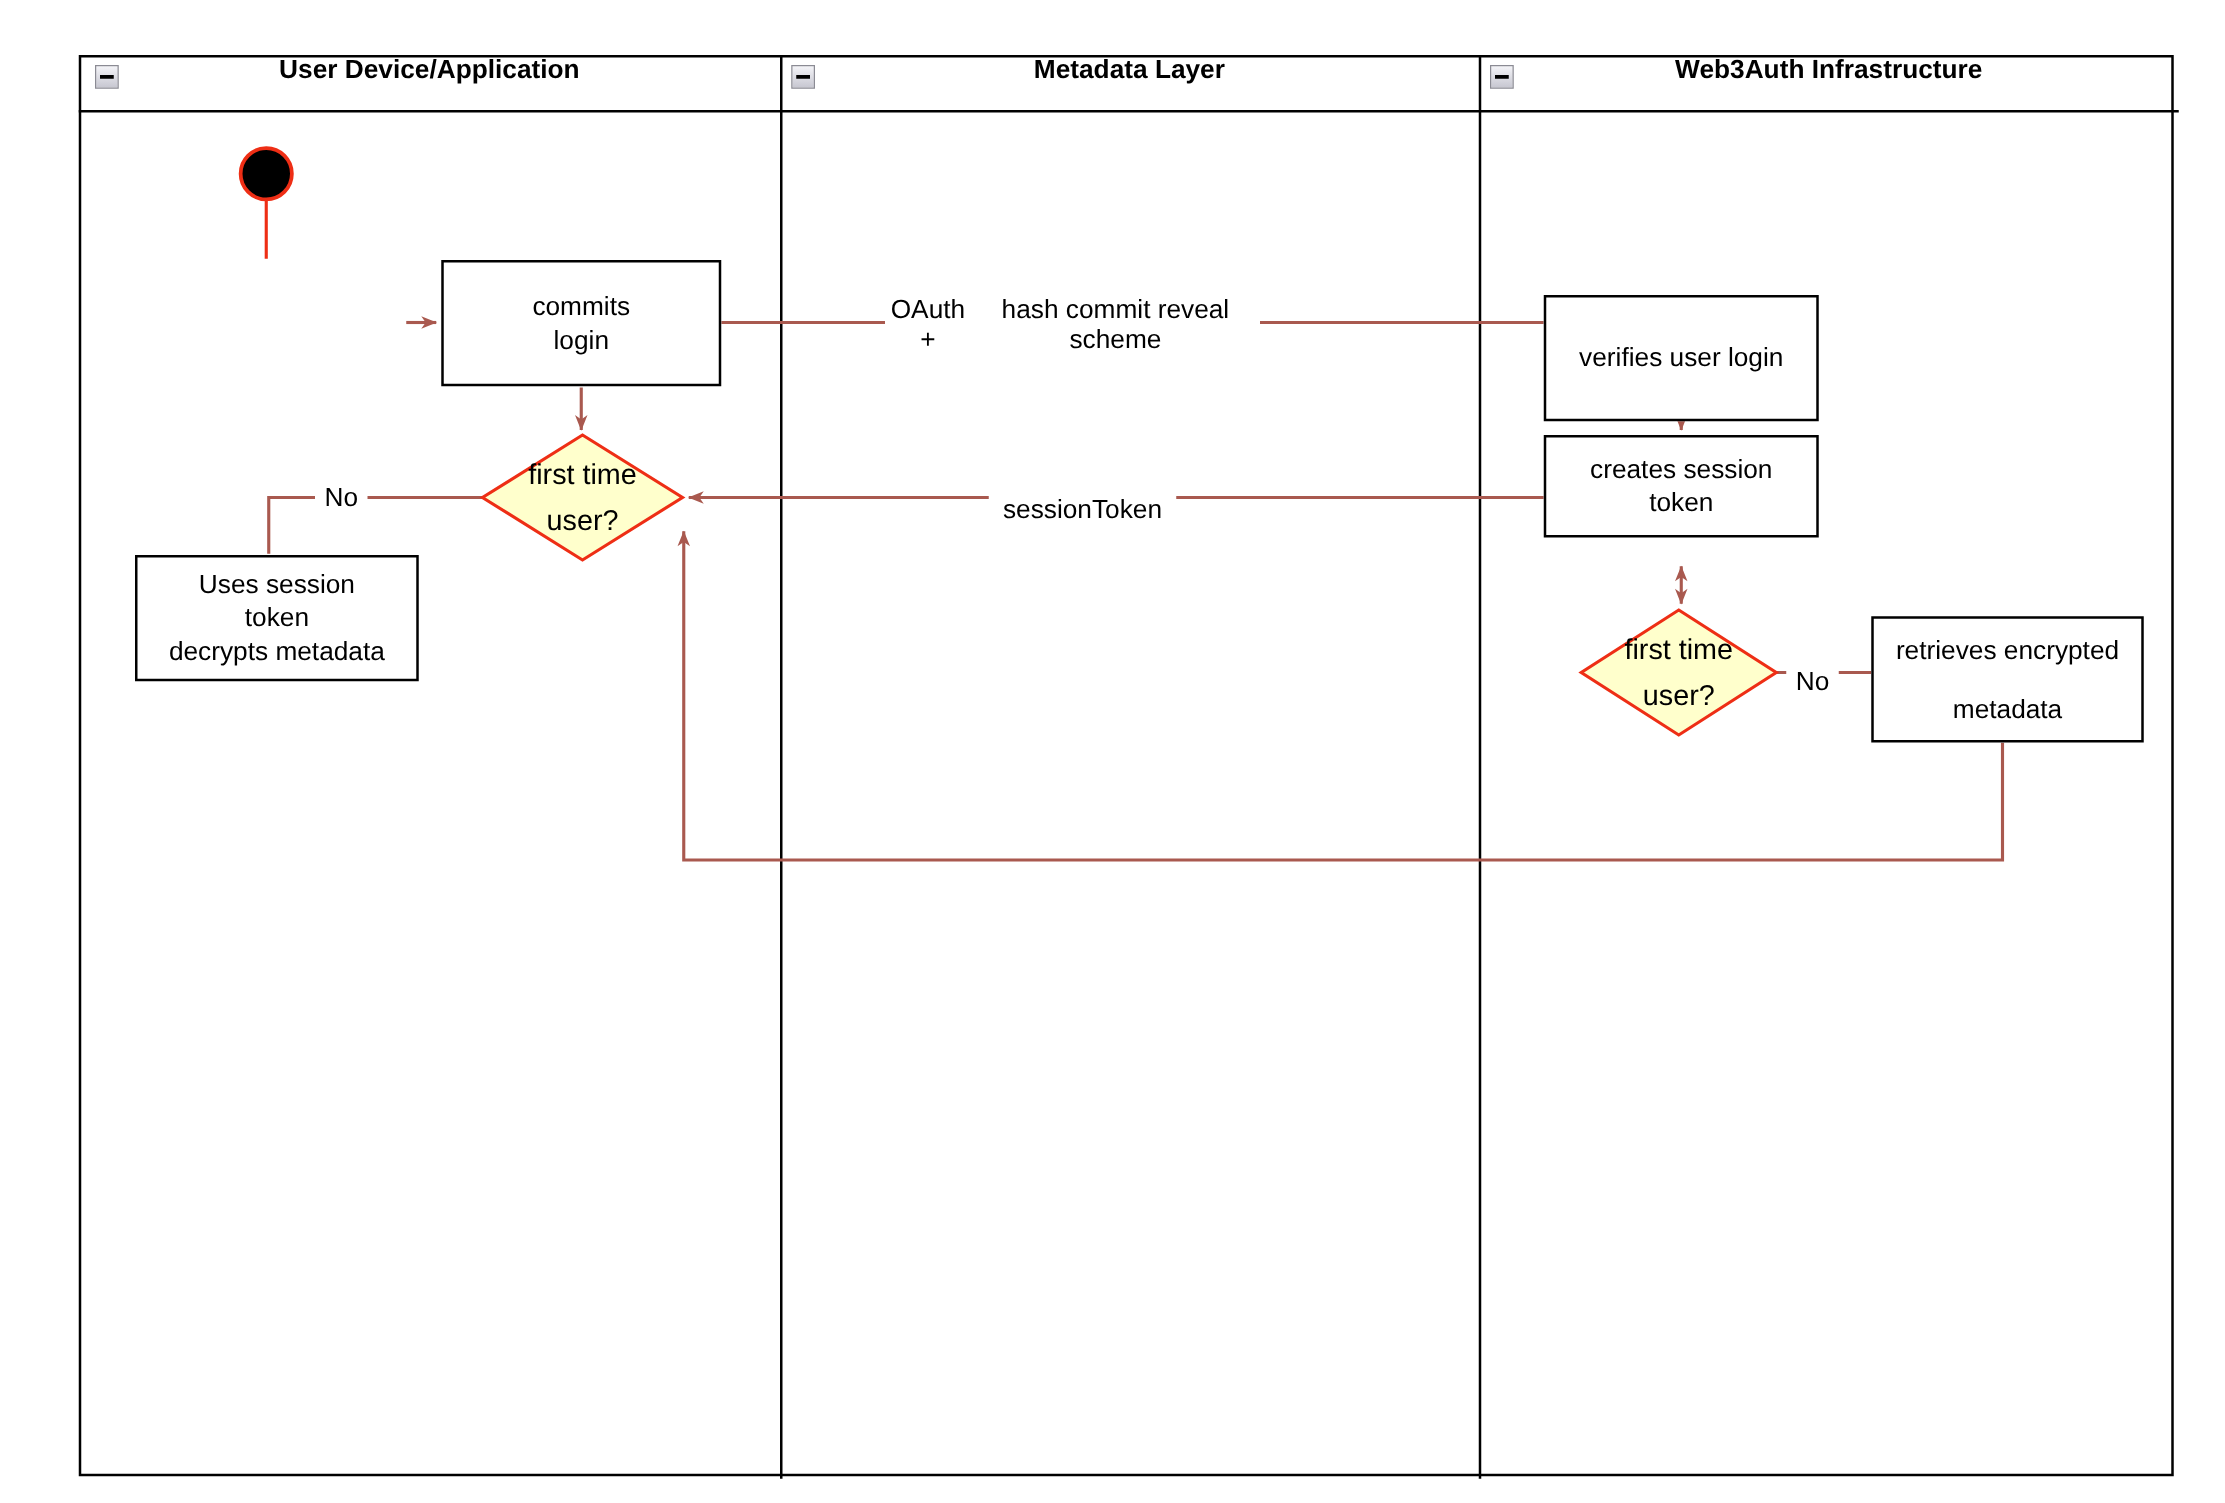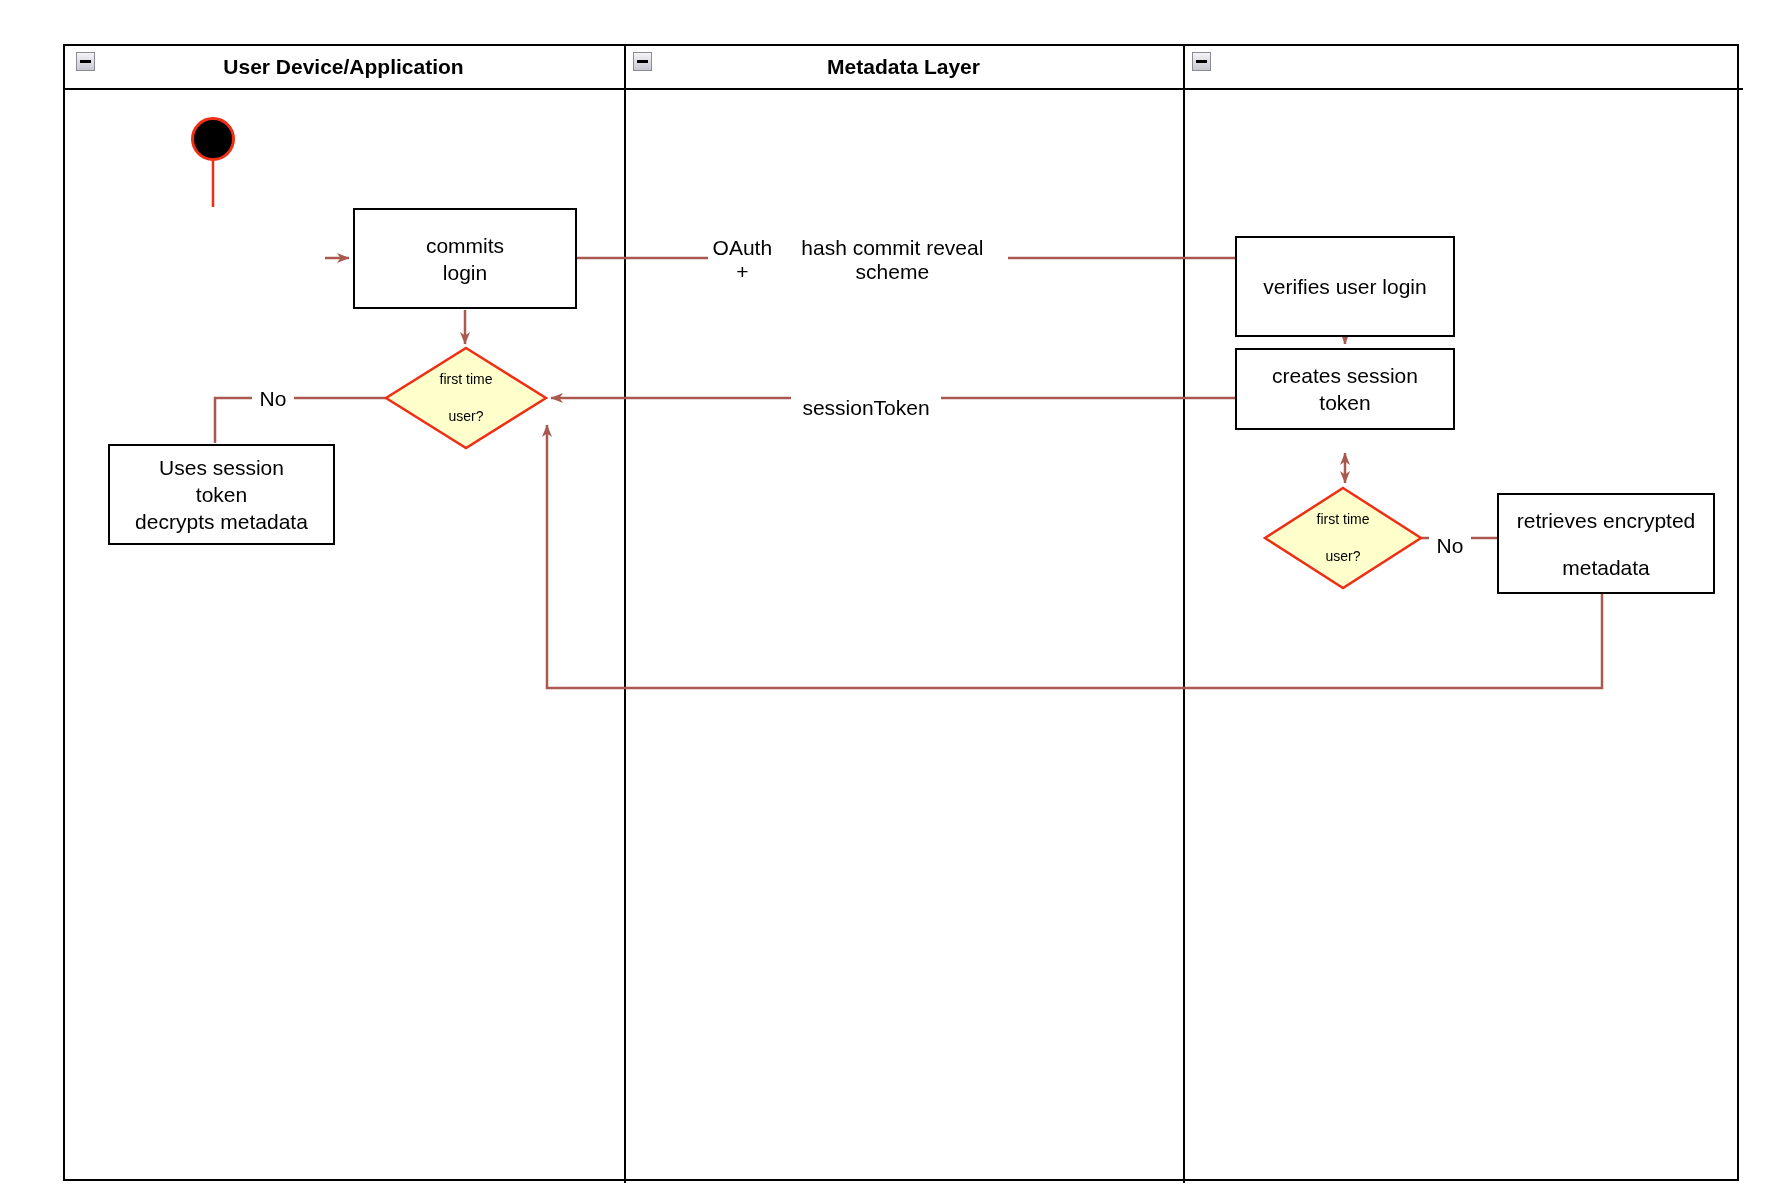--- a/index.html
+++ b/index.html
@@ -6,52 +6,55 @@
   .canvas{
     position:relative;width:1780px;height:1202px;background:#ffffff;
     font-family:"Liberation Sans", sans-serif;color:#000;overflow:hidden;
   }
   
   .frame{position:absolute;left:63px;top:44px;width:1676px;height:1137px;
          border:2px solid #000;box-sizing:border-box;z-index:1;background:#fff;}
   .vline{position:absolute;top:44px;height:1139px;width:2px;background:#000;z-index:1;}
   .hline{position:absolute;left:63px;width:1680px;height:2px;background:#000;z-index:1;}
   .lane-header{position:absolute;top:44px;height:46px;z-index:2;display:flex;
-               align-items:center;justify-content:center;}
+               justify-content:center;}
   .lane-title{font-size:21px;font-weight:700;}
   .collapse-btn{position:absolute;width:19px;height:19px;box-sizing:border-box;
                 border:1px solid #8b8b94;background:linear-gradient(#f4f4f8,#c7c7d1);
                 z-index:3;display:flex;align-items:center;justify-content:center;}
   .collapse-bar{width:11px;height:3px;background:#000;}
   
   .wires{position:absolute;left:0;top:0;z-index:2;pointer-events:none;}
   
   .node{position:absolute;background:#fff;border:2px solid #000;box-sizing:border-box;
         display:flex;flex-direction:column;align-items:center;justify-content:center;
         z-index:3;font-size:21px;line-height:27px;text-align:center;}
-  .dlabel{position:absolute;z-index:3;font-size:14px;line-height:25px;text-align:center;
+  .dlabel{position:absolute;z-index:3;font-size:23px;line-height:25px;text-align:center;
           display:flex;flex-direction:column;justify-content:center;gap:12px;}
   .elabel{position:absolute;z-index:3;font-size:21px;line-height:24px;text-align:center;
           background:#fff;display:flex;flex-direction:row;align-items:center;justify-content:center;}
 </style>
 </head>
 <body>
 
 <div class="canvas">
 
   <div class="frame"></div>
   <div class="vline" style="left:624px;"></div>
   <div class="vline" style="left:1183px;"></div>
   <div class="hline" style="top:88px;"></div>
 
   <div class="lane-header" style="left:63px;width:561px;">
     <span class="lane-title">User Device/Application</span>
   </div>
   <div class="lane-header" style="left:624px;width:559px;">
     <span class="lane-title">Metadata Layer</span>
+  </div>
+  <div class="lane-header" style="left:1183px;width:560px;">
+    <span class="lane-title">Web3Auth Infrastructure</span>
   </div>
 
   <div class="collapse-btn" style="left:76px;top:52px;">
     <div class="collapse-bar"></div>
   </div>
   <div class="collapse-btn" style="left:633px;top:52px;">
     <div class="collapse-bar"></div>
   </div>
   <div class="collapse-btn" style="left:1192px;top:52px;">
     <div class="collapse-bar"></div>

